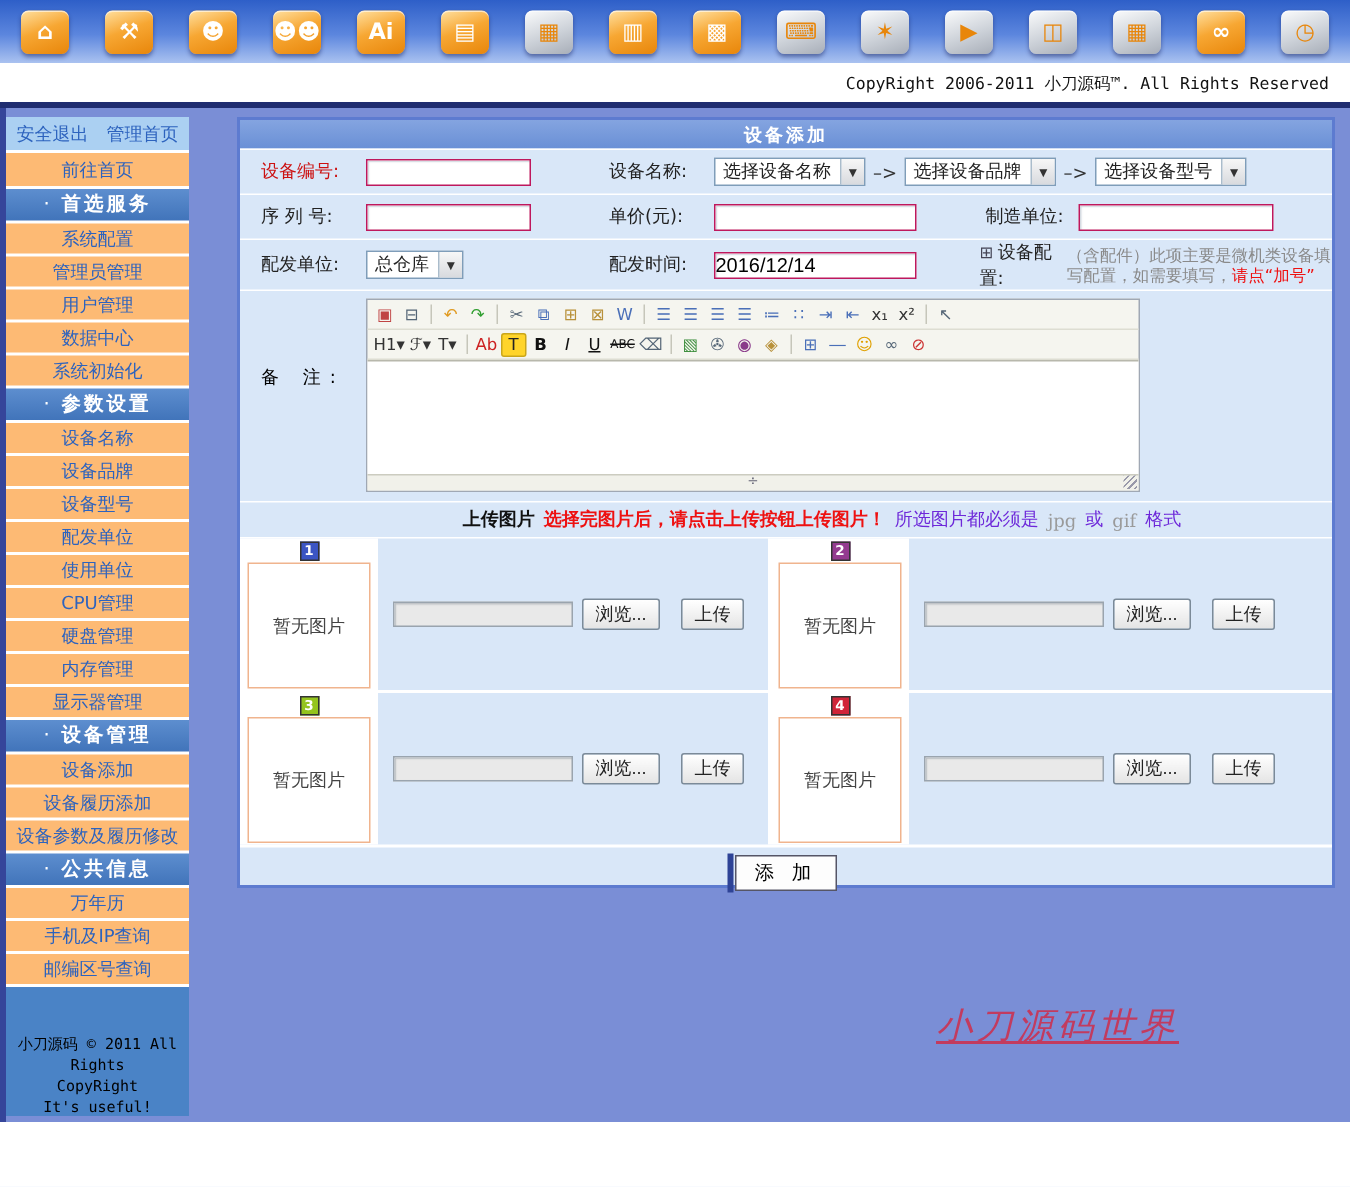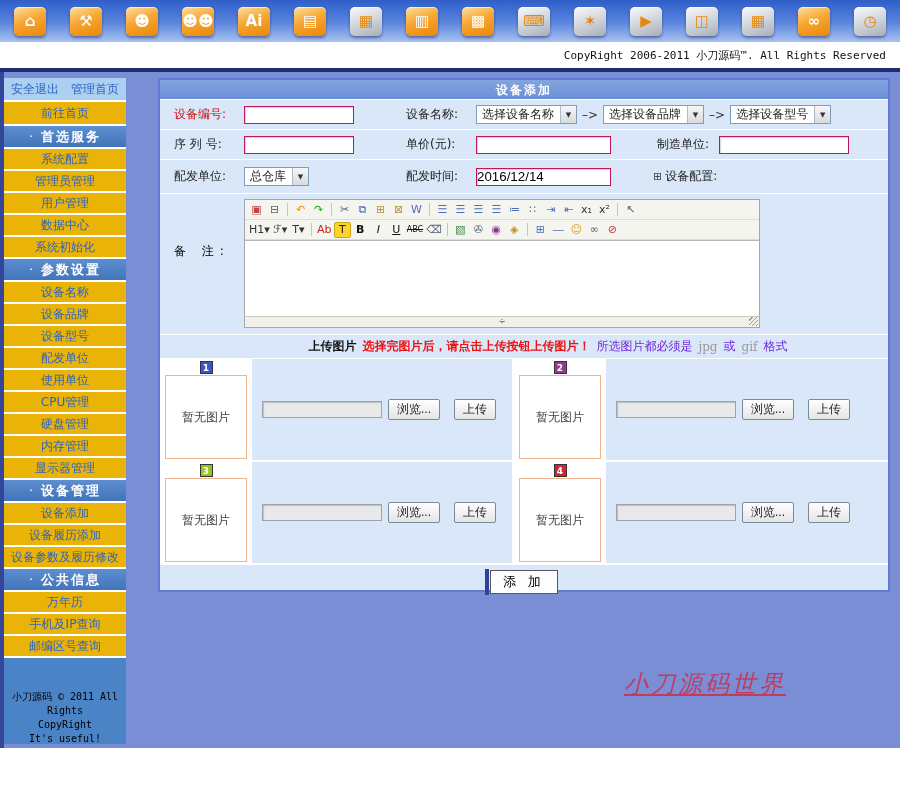--- a/index.html
+++ b/index.html
@@ -19,21 +19,21 @@
   .copybar { position:absolute; left:0; top:42px; width:900px; height:26px; background:#fff;
     font-family:"DejaVu Sans Mono",monospace; font-size:11px; color:#111;
     display:flex; align-items:center; justify-content:flex-end; padding-right:14px; }
   .navline { position:absolute; left:0; top:68px; width:900px; height:4px; background:#1f2d70; }
 
   
   .bodybg { position:absolute; left:0; top:72px; width:900px; height:676px; background:#7a8ed6; border-left:4px solid #35459a; }
 
   
   .sidebar { position:absolute; left:4px; top:78px; width:122px; background:#fff; }
-  .side-cell { height:20px; line-height:20px; margin-bottom:2px; background:#eab308; text-align:center;
+  .side-cell { height:20px; line-height:20px; margin-bottom:2px; background:#fdba74; text-align:center;
     font-size:12px; color:#2d63be; cursor:pointer; white-space:nowrap; overflow:hidden; }
   .side-cell.tall { height:22px; line-height:22px; }
   .side-links { display:flex; justify-content:center; gap:12px; background:#abd0f2; height:22px; line-height:22px; margin-bottom:2px; }
   .side-links span { font-size:12px; color:#2d63be; cursor:pointer; }
   .side-header { height:21px; line-height:21px; margin-bottom:2px; text-align:center;
     background:linear-gradient(180deg,#5d8ecf,#4174ba); color:#fff; font-size:13px; font-weight:bold; letter-spacing:2px; }
   .side-header .dot { font-weight:normal; margin-right:6px; }
   .side-footer { height:86px; background:#4a83c6; text-align:center; padding-top:32px;
     font-family:"DejaVu Sans Mono",monospace; font-size:10px; color:#000; line-height:14px; }
 
@@ -215,20 +215,23 @@
       <span class="sel">
         <span>总仓库</span>
         <span class="caret">▼</span>
       </span>
     </span>
     <span class="flabel">配发时间:</span>
     <input class="tinput w135" value="2016/12/14" style="">
     <span style="margin-left:42px;">
       <span class="cfg-icon">⊞</span><span>设备配置:</span>
     </span>
+    <span class="cfg-note" style="margin-left:6px;">
+      <span>（含配件）此项主要是微机类设备填写配置，如需要填写，</span><span class="red">请点“加号”</span>
+    </span>
   </div>
 
   <div class="remark-row">
     <span class="remark-label">备 注:</span>
     <div class="editor">
       <div class="ed-row" id="ed-row1">
           <span class="ed-btn" style="color: rgb(192, 68, 68);">▣</span>
           <span class="ed-btn" style="color: rgb(85, 102, 119);">⊟</span>
           <span class="ed-sep"></span>
           <span class="ed-btn" style="color: rgb(224, 154, 32);">↶</span>

